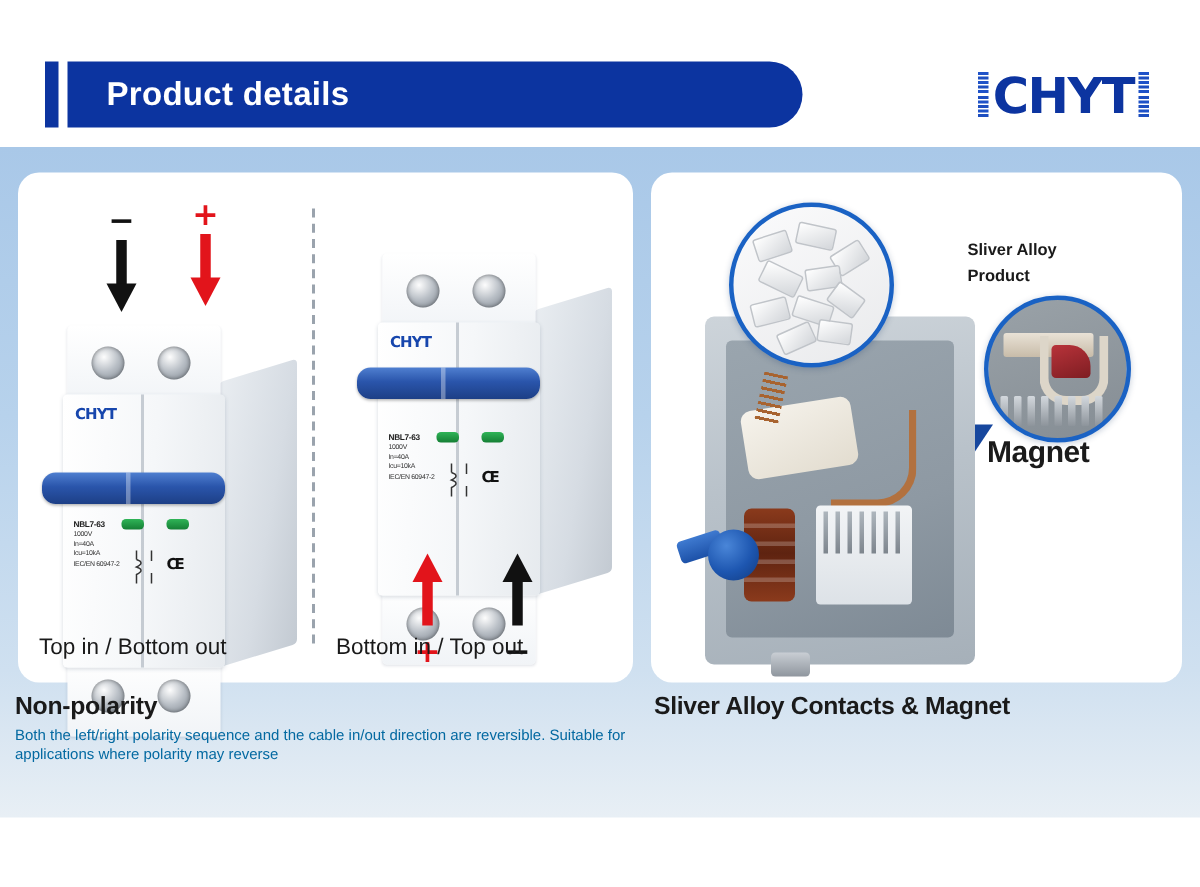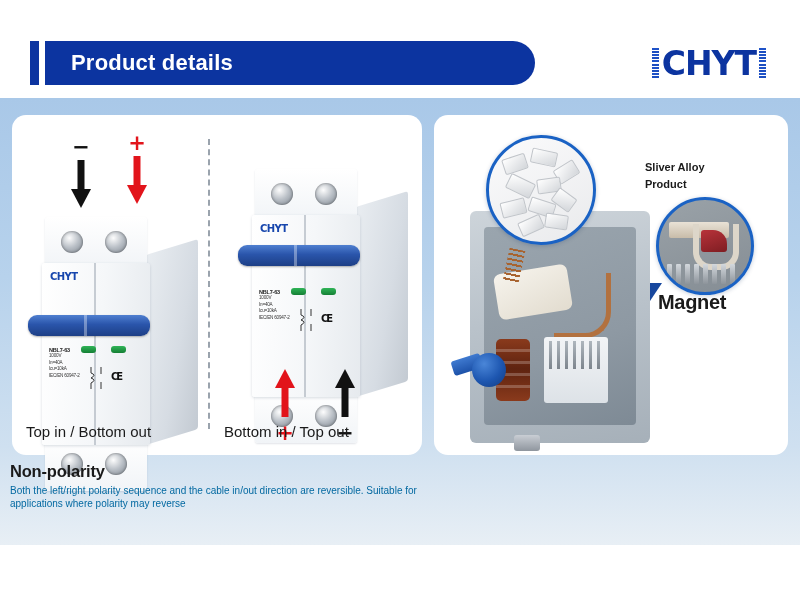--- a/index.html
+++ b/index.html
@@ -474,15 +474,16 @@
       </span>
     </div>
     <div class="callout-label lbl-magnet">Magnet</div>
   </div>
 
   <div class="caption cap-left">
     <p class="cap-title">Non-polarity</p>
     <p class="cap-body">Both the left/right polarity sequence and the cable in/out direction are reversible. Suitable for applications where polarity may reverse</p>
   </div>
   <div class="caption cap-right">
+    <p class="cap-title">Sliver Alloy Contacts &amp; Magnet</p>
   </div>
 
 </div>
 
 </body></html>

